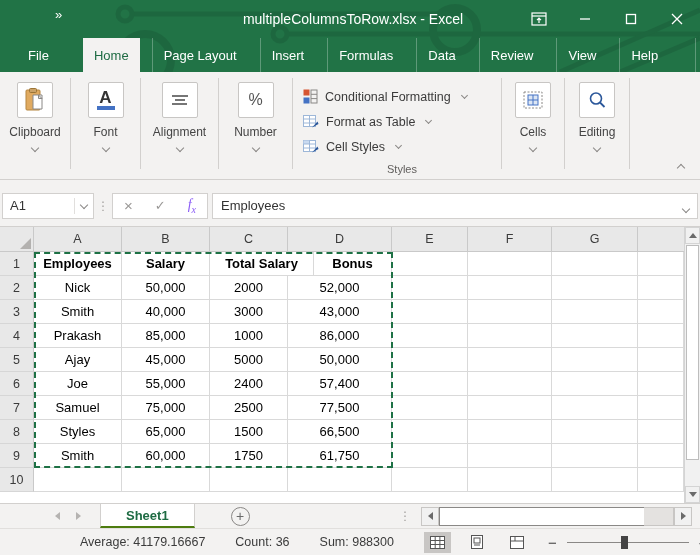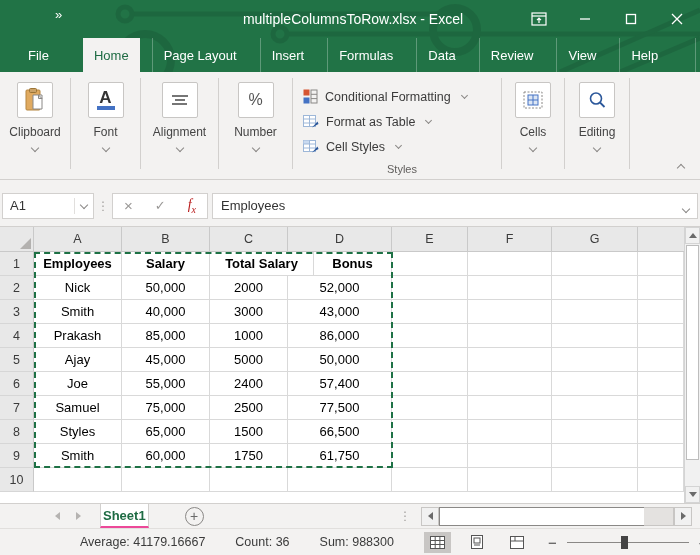--- a/index.html
+++ b/index.html
@@ -58,21 +58,21 @@
   .formularow { height:46px; background:#f3f2f1; display:flex; align-items:center; padding:5px 2px 0 2px; }
   .namebox { width:92px; height:26px; background:#fff; border:1px solid #d2d0ce; display:flex;
     align-items:center; font-size:13px; color:#333; padding-left:7px; }
   .namebox .nb-div { width:1px; height:16px; background:#e1dfdd; margin-left:auto; }
   .namebox .chev { margin:0 6px 2px 6px; }
   .vdots { width:18px; text-align:center; color:#a19f9d; font-size:12px; line-height:26px; }
   .fxbox { width:96px; height:26px; background:#fff; border:1px solid #d2d0ce; display:flex;
     align-items:center; justify-content:space-around; }
   .fx-x { color:#9a9896; font-size:15px; }
   .fx-check { color:#9a9896; font-size:13px; }
-  .fx-fx { font-family:"Liberation Serif", serif; font-style:italic; font-size:14px; color:#b91c1c; }
+  .fx-fx { font-family:"Liberation Serif", serif; font-style:italic; font-size:14px; color:#8b5cf6; }
   .fx-fx sub { font-size:10px; }
   .fbar { flex:1; height:26px; background:#fff; border:1px solid #d2d0ce; margin-left:4px; display:flex;
     align-items:center; font-size:13px; color:#333; padding:0 8px; }
   .fbar .chev { margin-left:auto; }
 
   
   .grid { position:relative; height:277px; background:#fff; border-top:1px solid #d2d0ce; }
   .grid-inner { position:absolute; left:0; top:0; right:16px; bottom:0; overflow:hidden; }
   .ghead { display:flex; height:25px; }
   .ghead .corner { width:34px; background:#e8e8e8; border-right:1px solid #c9c9c9;
@@ -100,21 +100,21 @@
   .tri.up { border-left:4px solid transparent; border-right:4px solid transparent; border-bottom:5px solid #6a6a6a; }
   .tri.down { border-left:4px solid transparent; border-right:4px solid transparent; border-top:5px solid #6a6a6a; }
   .tri.left { border-top:4px solid transparent; border-bottom:4px solid transparent; border-right:5px solid #6a6a6a; }
   .tri.right { border-top:4px solid transparent; border-bottom:4px solid transparent; border-left:5px solid #6a6a6a; }
   .tri.dim.right { border-left-color:#b5b3b1; } .tri.dim.left { border-right-color:#b5b3b1; }
 
   
   .sheetbar { height:25px; background:#f3f2f1; border-top:1px solid #d2d0ce; display:flex; align-items:stretch; }
   .nav-arrows { display:flex; align-items:center; gap:16px; padding-left:55px; width:100px; }
   .sheettab { background:#fff; border-right:1px solid #d2d0ce; border-left:1px solid #d2d0ce;
-    border-bottom:2px solid #ec4899; display:flex; align-items:center; padding:0 2px;
+    border-bottom:2px solid #4d7c0f; display:flex; align-items:center; padding:0 25px;
     font-size:13px; font-weight:bold; color:#1e6b43; }
   .addsheet { width:19px; height:19px; border:1px solid #8a8886; border-radius:50%; color:#6a6a6a;
     font-size:14px; line-height:16px; text-align:center; align-self:center; margin-left:36px; }
   .hscroll { margin-left:auto; display:flex; align-items:center; padding-right:8px; }
   .hs-dots { color:#a19f9d; font-size:12px; margin-right:10px; }
   .hs-btn { width:18px; height:19px; background:#f1f1f1; border:1px solid #c8c6c4;
     display:flex; align-items:center; justify-content:center; }
   .hs-thumb { width:205px; height:19px; background:#fff; border:1px solid #8a8886; border-right:none; }
   .hs-track { width:30px; height:19px; background:#e4e2e0; border:1px solid #c8c6c4; border-left:none; }
 

